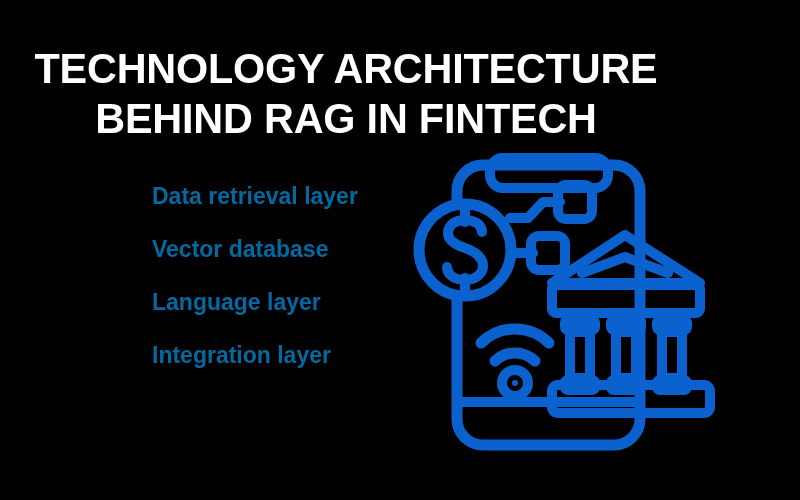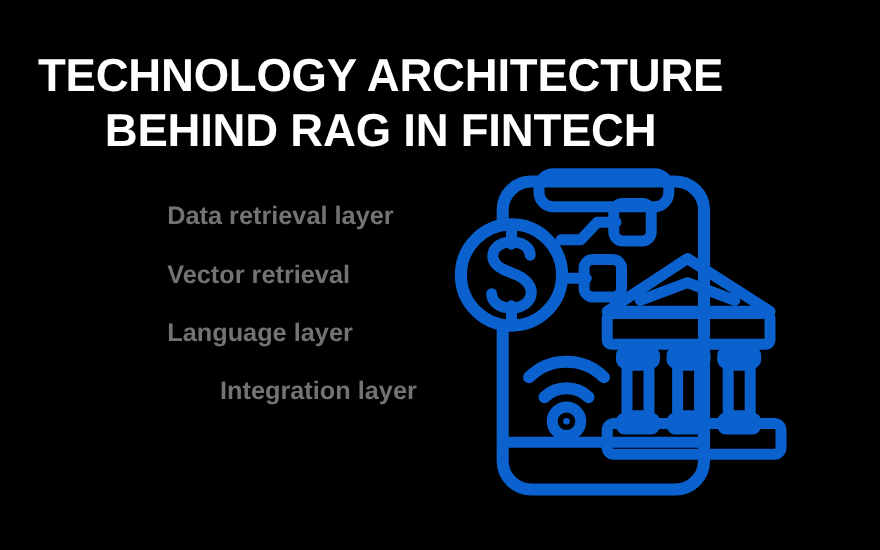--- a/index.html
+++ b/index.html
@@ -44,26 +44,26 @@
     top: 183px;
     left: 152px;
     width: 270px;
   }
   .feature-item {
     display: block;
     font-family: "Liberation Sans", sans-serif;
     font-weight: 700;
     font-size: 23px;
     line-height: 26px;
-    color: #737373;
+    color: #0369a1;
     height: 26px;
     margin-bottom: 27px;
     white-space: nowrap;
   }
-  .feature-item:last-child { margin-bottom: 0; margin-left: 48px; }
+  .feature-item:last-child { margin-bottom: 0; }
 
   
   #illustration {
     position: absolute;
     left: 400px;
     top: 140px;
     width: 340px;
     height: 330px;
   }
   #illustration svg { display: block; }
@@ -73,21 +73,21 @@
 
 <div id="canvas">
 
   <div id="title-block">
     <span class="title-line line1">TECHNOLOGY ARCHITECTURE</span>
     <span class="title-line line2">BEHIND RAG IN FINTECH</span>
   </div>
 
   <div id="feature-list">
     <span class="feature-item">Data retrieval layer</span>
-    <span class="feature-item">Vector retrieval</span>
+    <span class="feature-item">Vector database</span>
     <span class="feature-item">Language layer</span>
     <span class="feature-item">Integration layer</span>
   </div>
 
   <div id="illustration">
     <svg width="340" height="330" viewBox="0 0 340 330">
 
       <g>
         <rect x="57" y="25" width="183" height="280" rx="26" ry="26" fill="none" stroke="#0b62ce" stroke-width="11"></rect>
 

